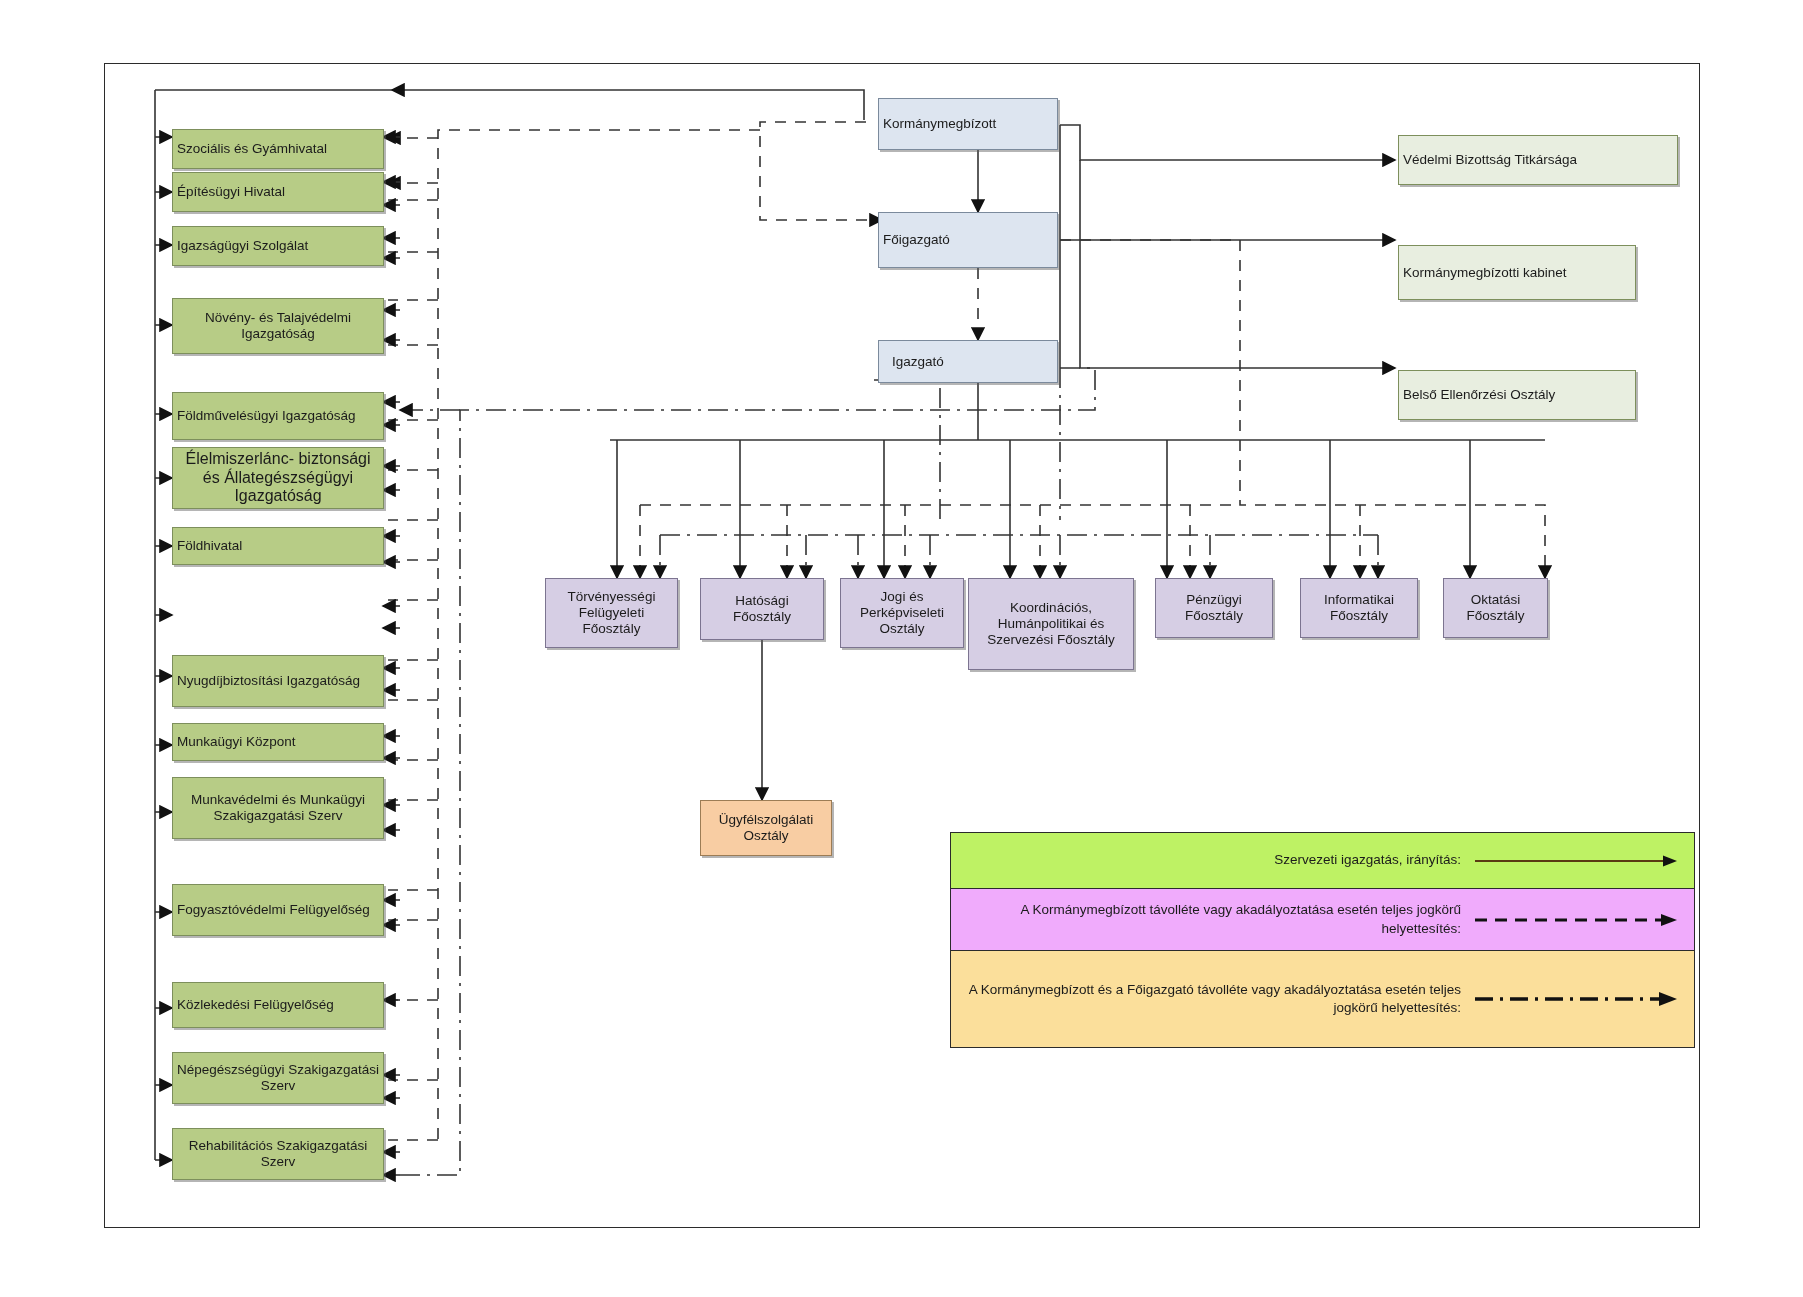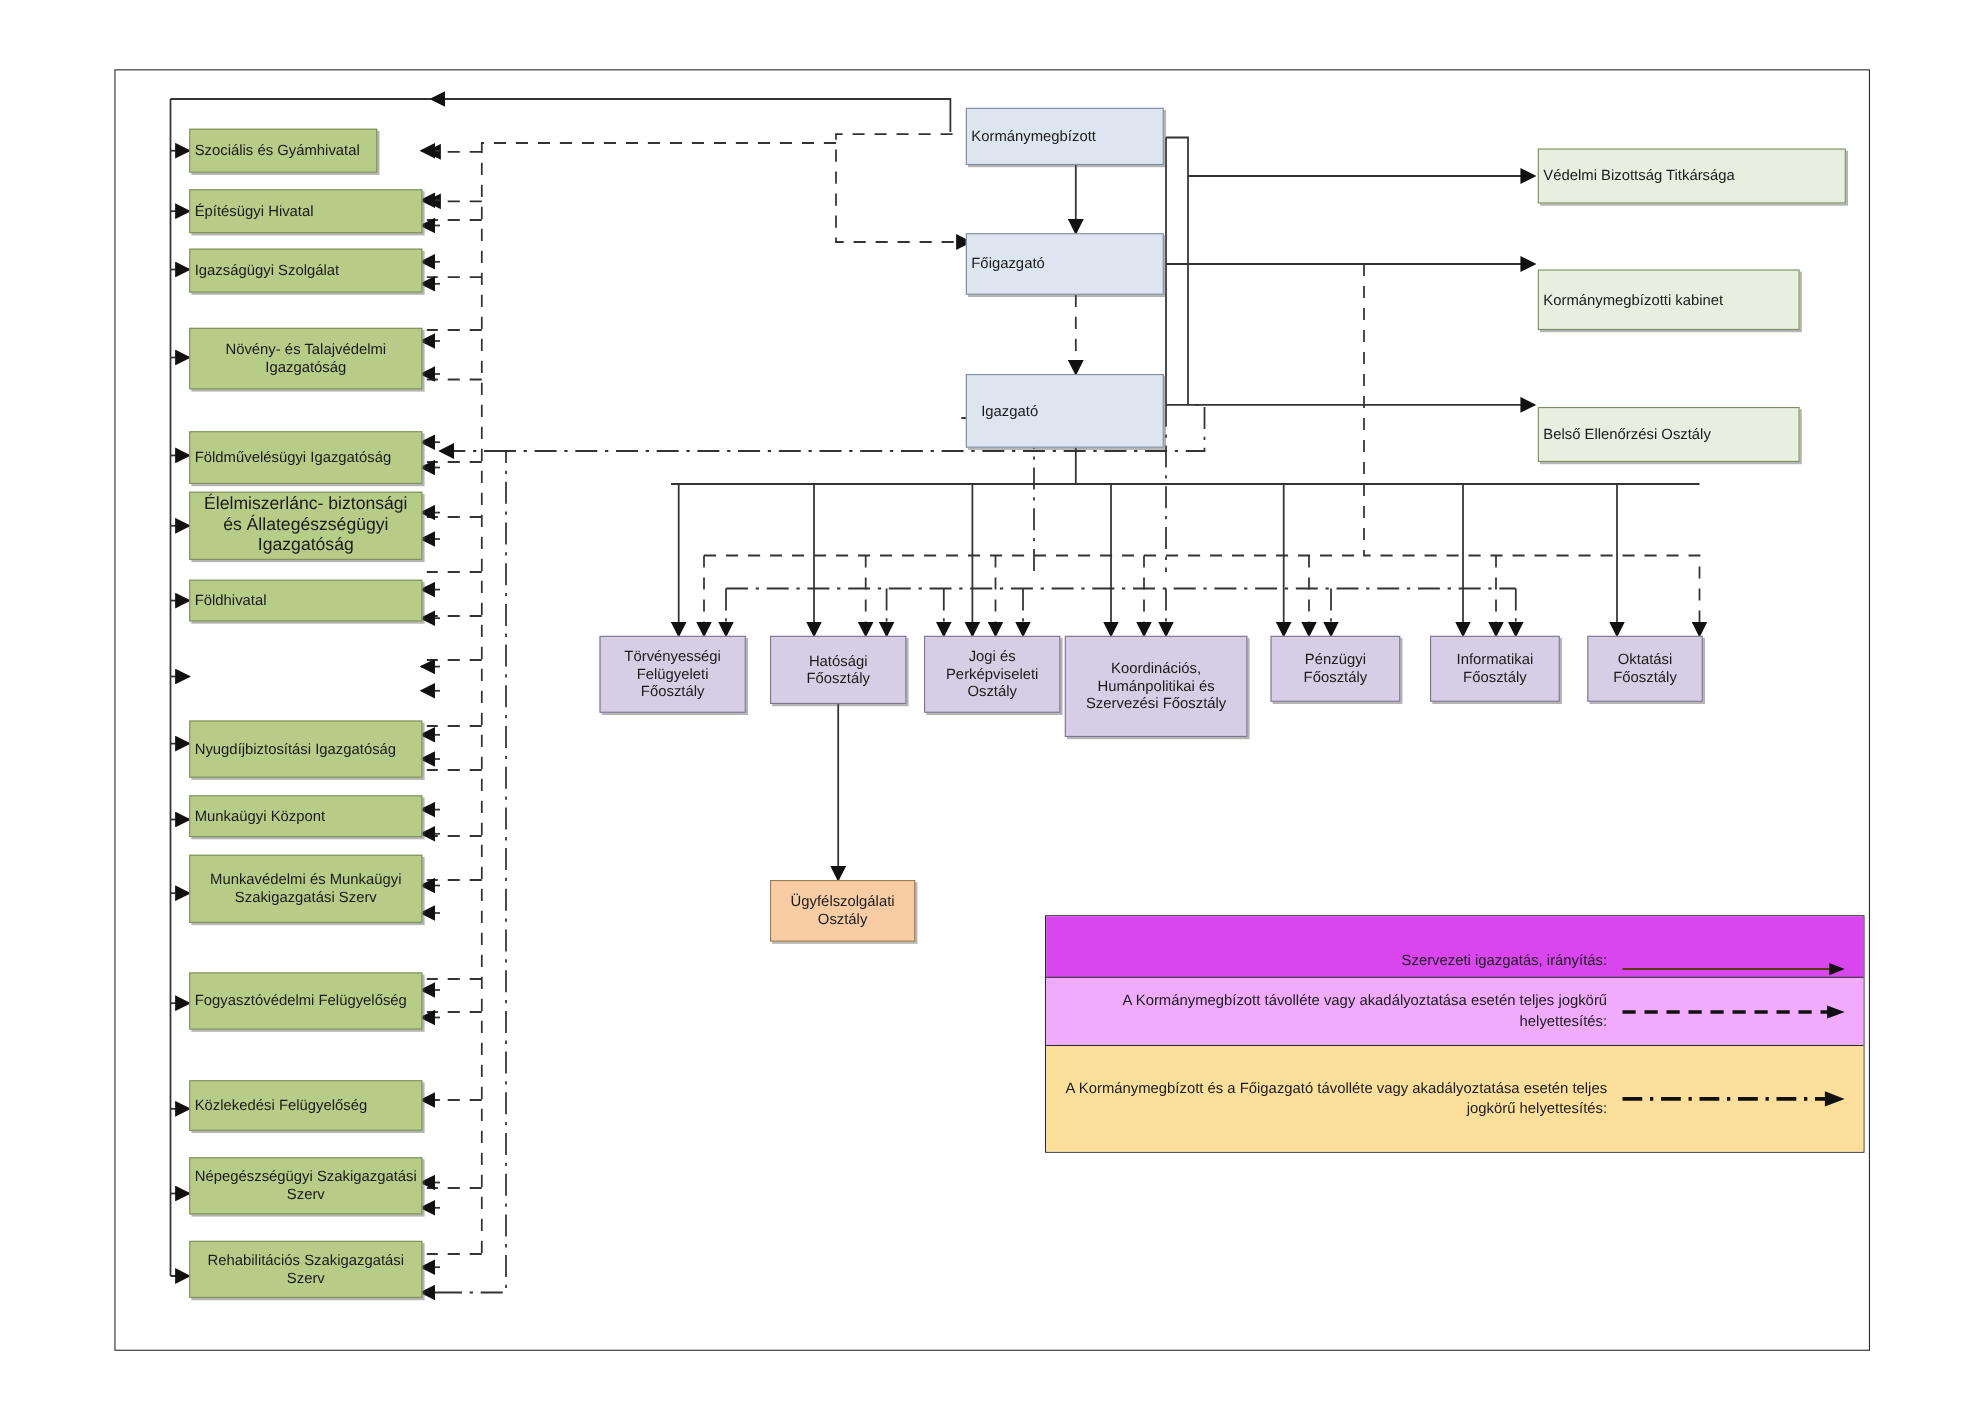--- a/index.html
+++ b/index.html
@@ -12,21 +12,21 @@
   .green{background:#b7cc86;border-color:#7d8f5c;}
   .blue{background:#dde5f0;border-color:#7b8a9c;}
   .lgreen{background:#e8eee0;border-color:#7d8f5c;}
   .purple{background:#d6cee4;border-color:#7c7490;}
   .orange{background:#f8cda3;border-color:#9c7c55;}
   .legend{position:absolute;left:950px;top:832px;width:745px;border:1px solid #2b2b2b;box-sizing:border-box;}
   .legrow{display:flex;align-items:center;border-bottom:1px solid #2b2b2b;box-sizing:border-box;}
   .legrow:last-child{border-bottom:none;}
   .legtext{flex:1;text-align:right;padding:6px 12px 6px 8px;font-size:13.5px;color:#1b1b1b;line-height:1.35;}
   .legline{width:215px;display:flex;align-items:center;justify-content:flex-start;padding-right:6px;}
-  .r1{background:#d946ef;align-items:flex-end;}
+  .r1{background:#bef264;}
   .r2{background:#f0abfc;}
   .r3{background:#fbdf9b;}
 </style>
 </head>
 <body>
 
 <div id="stage">
   <div id="frame"></div>
 
   <svg class="wires" viewBox="0 0 1803 1297">
@@ -170,35 +170,35 @@
 
     </g>
   </svg>
 
   <div class="node blue" style="left:878px;top:98px;width:180px;height:52px;">
     <span>Kormánymegbízott</span>
   </div>
   <div class="node blue" style="left:878px;top:212px;width:180px;height:56px;">
     <span>Főigazgató</span>
   </div>
-  <div class="node blue" style="left:878px;top:340px;width:180px;height:67px;padding-left:13px;">
+  <div class="node blue" style="left:878px;top:340px;width:180px;height:43px;padding-left:13px;">
     <span>Igazgató</span>
   </div>
 
   <div class="node lgreen" style="left:1398px;top:135px;width:280px;height:50px;">
     <span>Védelmi Bizottság Titkársága</span>
   </div>
   <div class="node lgreen" style="left:1398px;top:245px;width:238px;height:55px;">
     <span>Kormánymegbízotti kabinet</span>
   </div>
   <div class="node lgreen" style="left:1398px;top:343px;width:238px;height:50px;margin-top:27px;">
     <span>Belső Ellenőrzési Osztály</span>
   </div>
 
-  <div class="node green" style="left:172px;top:117px;width:171px;height:40px;">
+  <div class="node green" style="left:172px;top:129px;width:212px;height:40px;">
     <span>Szociális és Gyámhivatal</span>
   </div>
   <div class="node green" style="left:172px;top:172px;width:212px;height:40px;">
     <span>Építésügyi Hivatal</span>
   </div>
   <div class="node green" style="left:172px;top:226px;width:212px;height:40px;">
     <span>Igazságügyi Szolgálat</span>
   </div>
   <div class="node green" style="left:172px;top:298px;width:212px;height:56px;">
     <span>Növény- és Talajvédelmi Igazgatóság</span>

